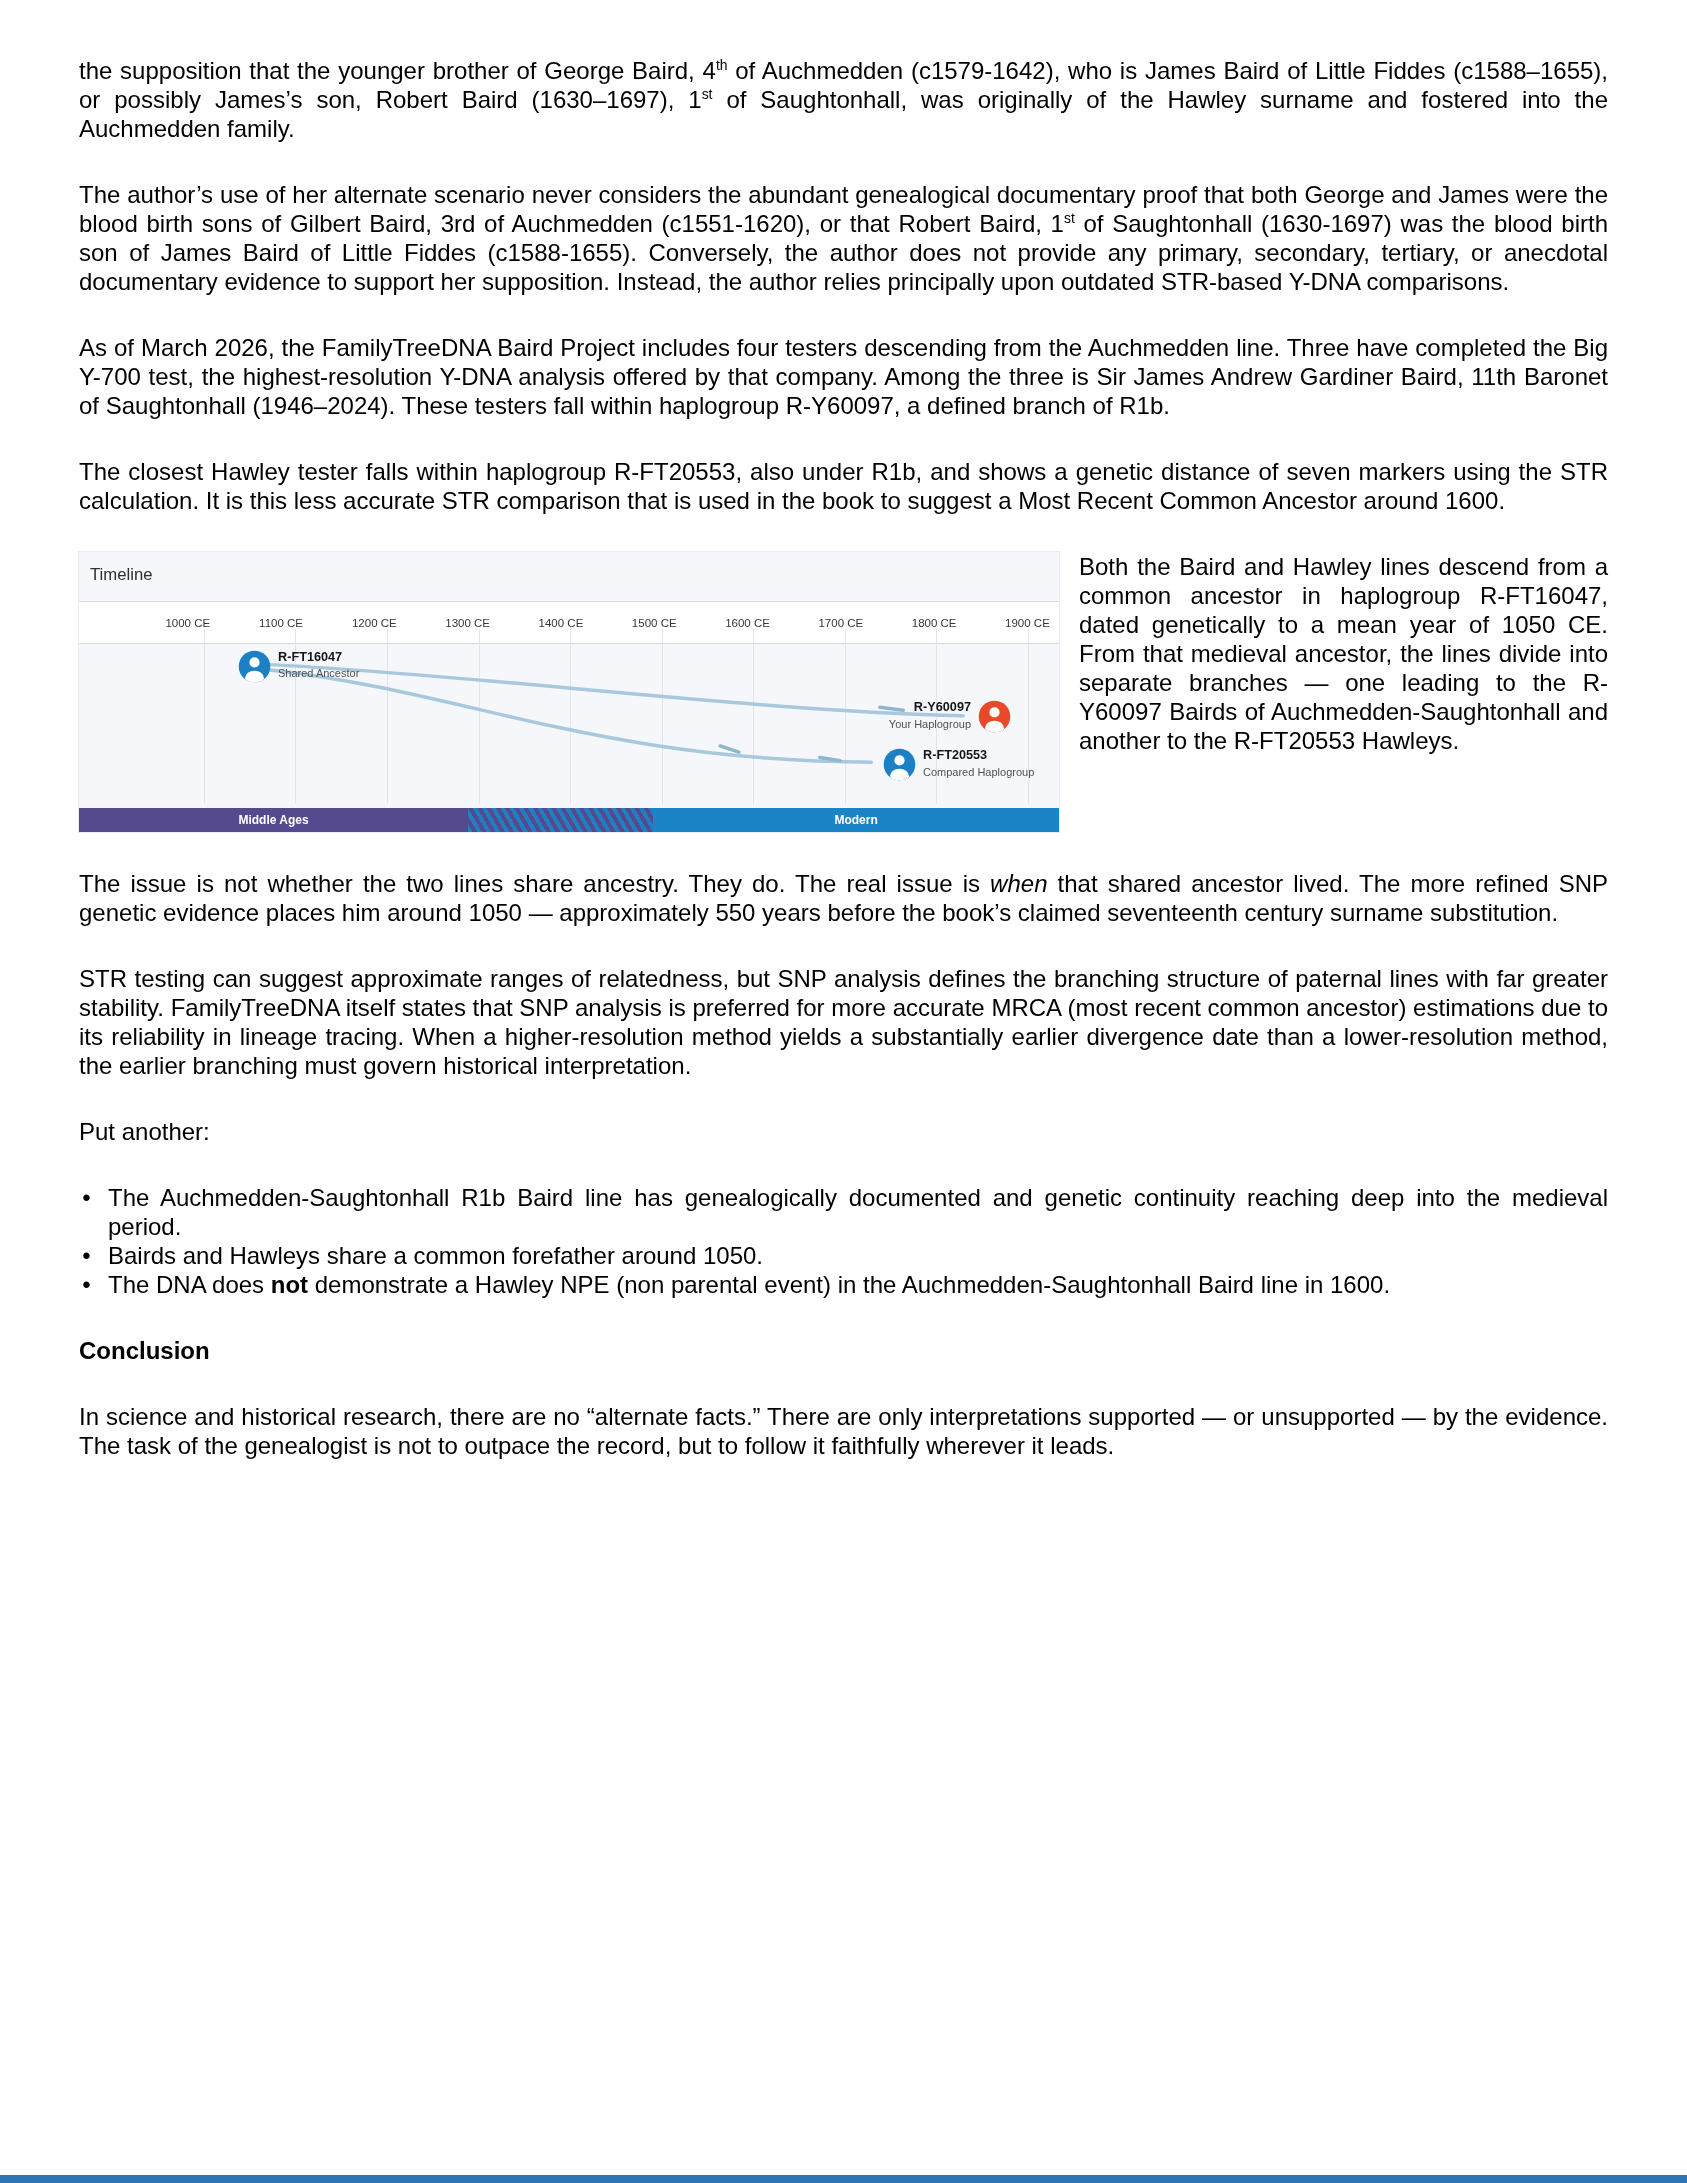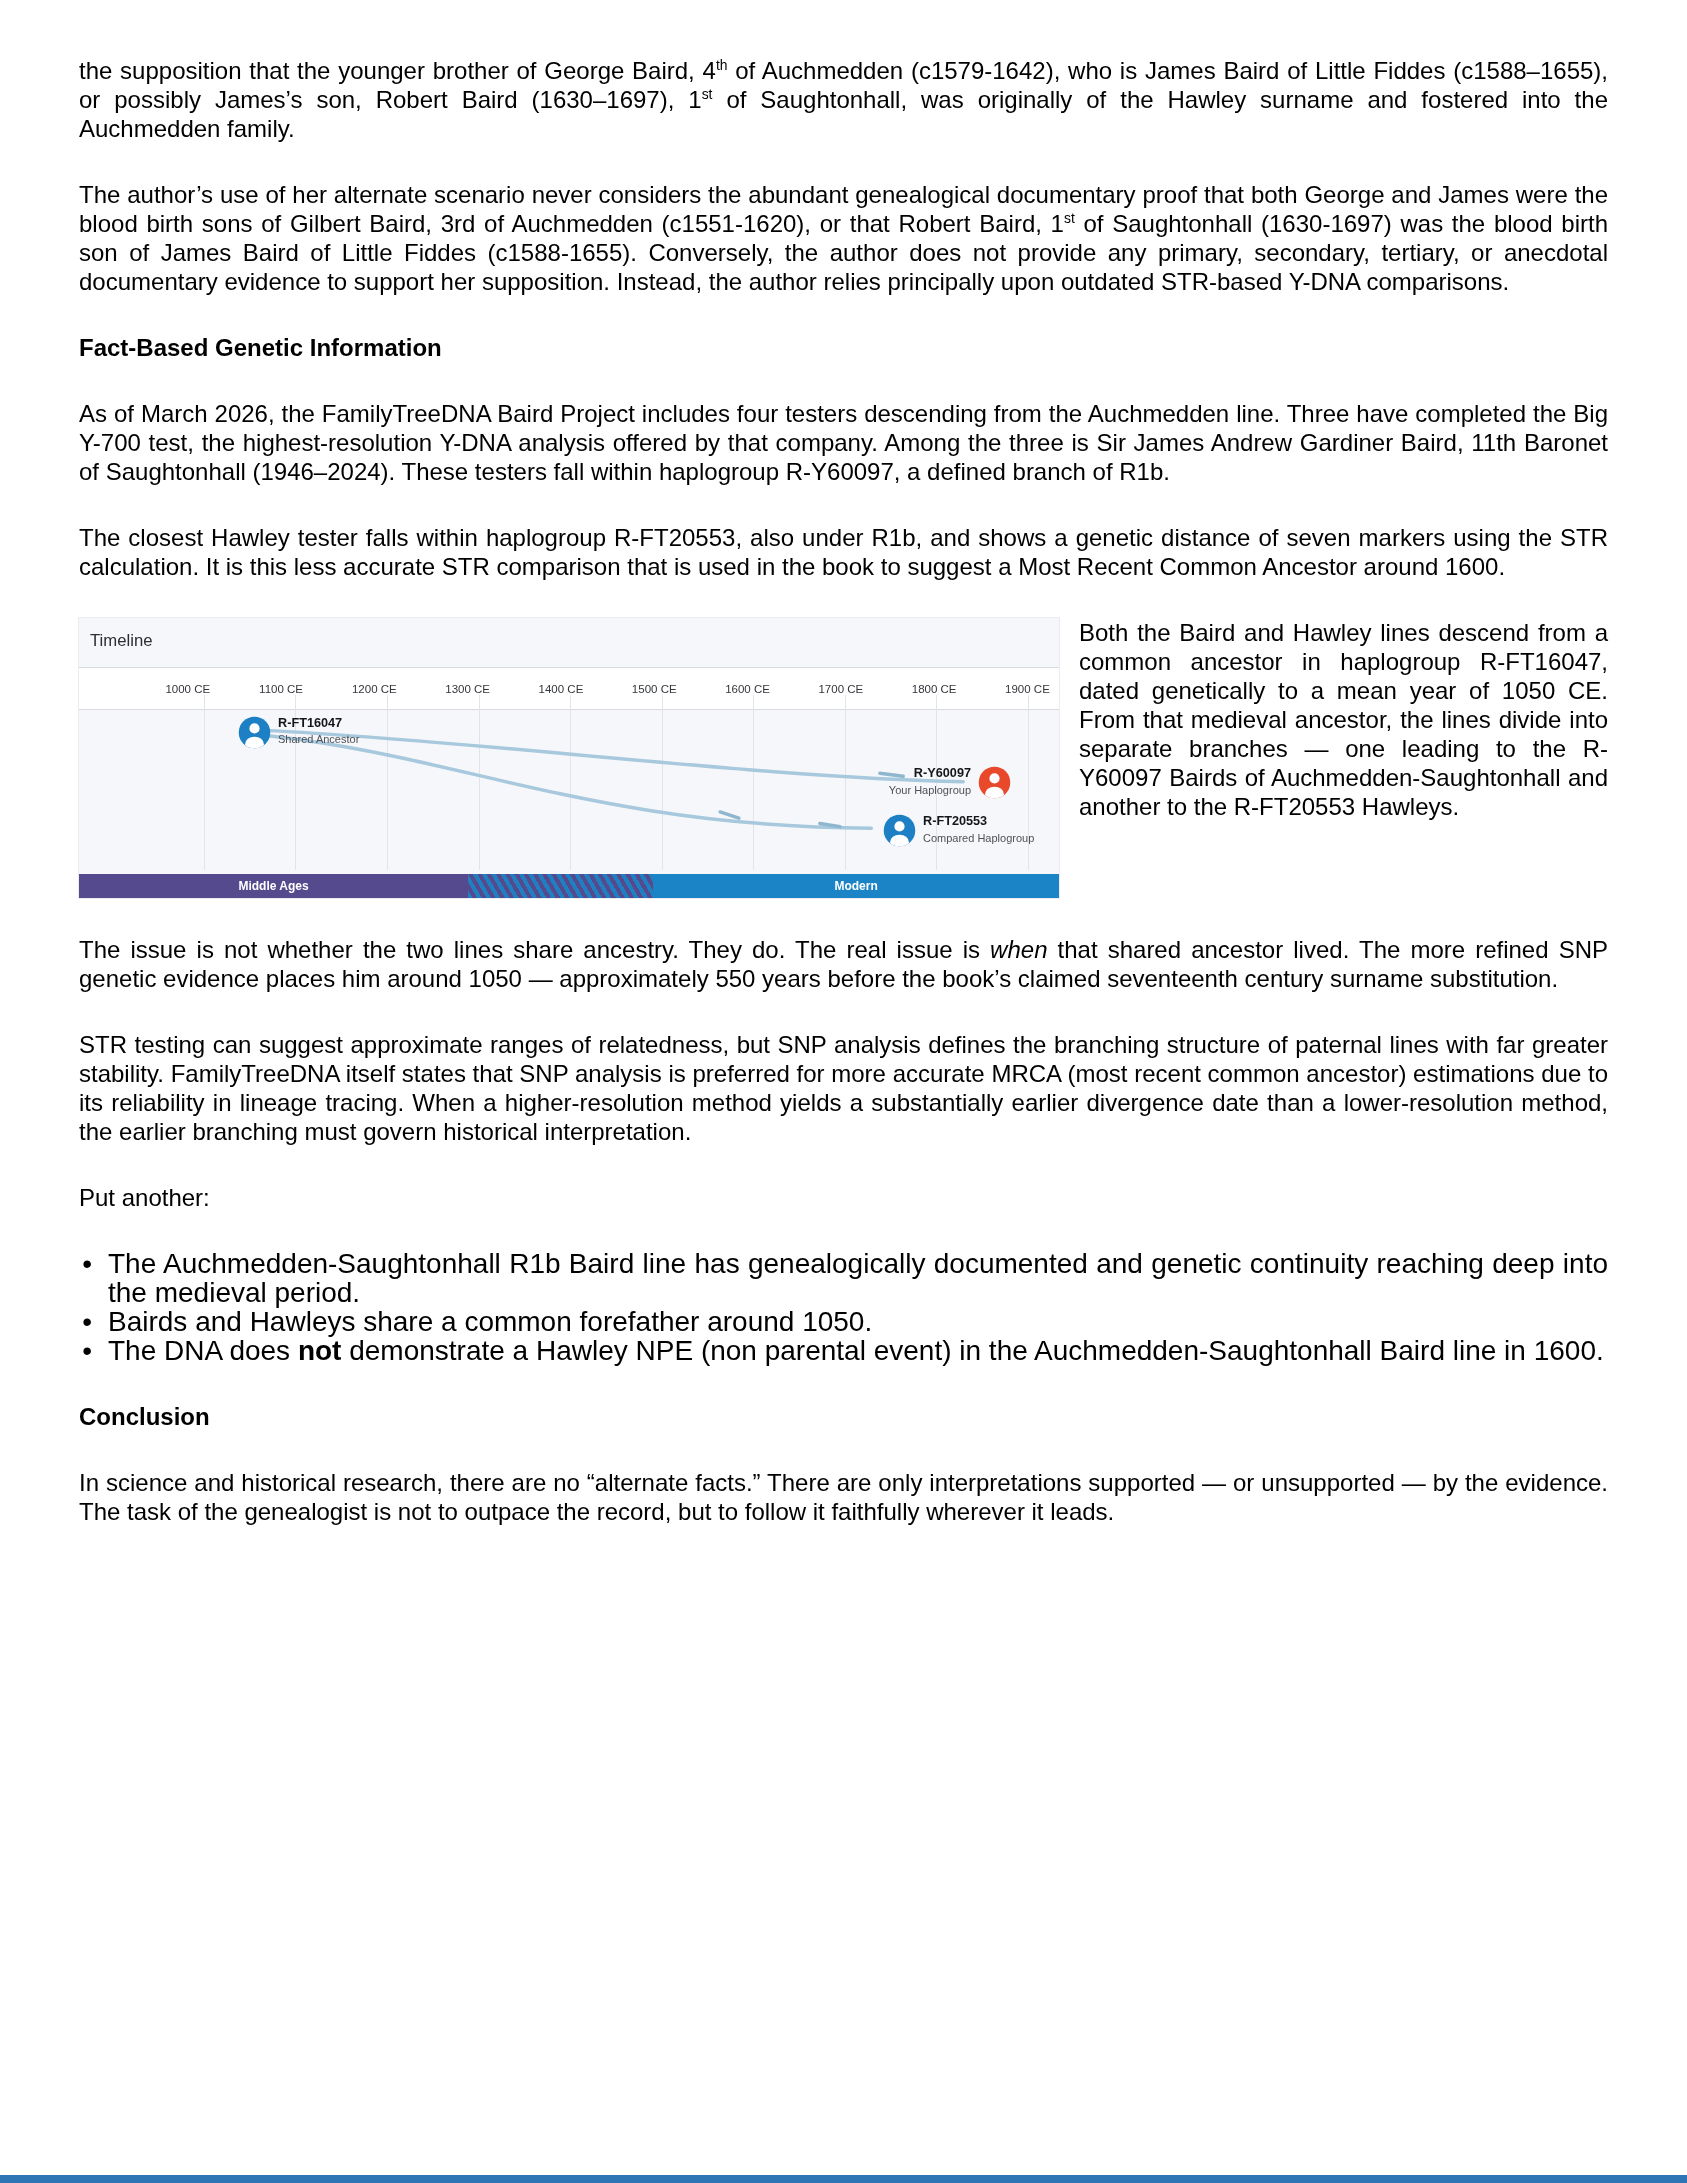--- a/index.html
+++ b/index.html
@@ -10,21 +10,21 @@
     font-family:"Liberation Sans",sans-serif;
     color:#000;
     overflow:hidden;
   }
   .content{position:absolute;left:79px;right:79px;top:56px;}
   p.body{font-size:24px;line-height:29px;text-align:justify;margin:0 0 37px 0;}
   p.heading{font-size:24px;line-height:29px;font-weight:bold;text-align:left;margin:0 0 37px 0;}
   sup{font-size:58%;line-height:0;}
   .figrow{display:flex;gap:20px;margin:0 0 37px 0;align-items:flex-start;}
   .sidepara{flex:1;font-size:24px;line-height:29px;text-align:justify;margin:0;}
-  ul.bullets{list-style:none;margin:0 0 37px 0;padding:0;font-size:28px;line-height:29px;}
+  ul.bullets{list-style:none;margin:0 0 37px 0;padding:0;font-size:24px;line-height:29px;}
   ul.bullets li{position:relative;padding-left:29px;text-align:justify;}
   ul.bullets li::before{content:"\2022";position:absolute;left:3.2px;}
 
   
   .timeline{
     position:relative;flex:0 0 auto;
     width:980px;height:280px;
     background:#f6f7fa;outline:0.8px solid #ececf0;
   }
   .tl-title{position:absolute;left:11px;top:12.7px;font-size:16.7px;color:#2b2e33;}
@@ -60,21 +60,20 @@
 <body>
 
 <div class="page">
   <div class="content">
 
     <p class="body"><span>the supposition that the younger brother of George Baird, 4</span><sup>th</sup><span> of Auchmedden (c1579-1642), who is James Baird of Little Fiddes (c1588–1655), or possibly James’s son, Robert Baird (1630–1697), 1</span><sup>st</sup><span> of Saughtonhall, was originally of the Hawley surname and fostered into the Auchmedden family.</span></p>
 
 
     <p class="body"><span>The author’s use of her alternate scenario never considers the abundant genealogical documentary proof that both George and James were the blood birth sons of Gilbert Baird, 3rd of Auchmedden (c1551-1620), or that Robert Baird, 1</span><sup>st</sup><span> of Saughtonhall (1630-1697) was the blood birth son of James Baird of Little Fiddes (c1588-1655). Conversely, the author does not provide any primary, secondary, tertiary, or anecdotal documentary evidence to support her supposition. Instead, the author relies principally upon outdated STR-based Y-DNA comparisons.</span></p>
 
-    <p class="heading">Fact-Based Genetic Information</p>
 
     <p class="body">As of March 2026, the FamilyTreeDNA Baird Project includes four testers descending from the Auchmedden line. Three have completed the Big Y-700 test, the highest-resolution Y-DNA analysis offered by that company. Among the three is Sir James Andrew Gardiner Baird, 11th Baronet of Saughtonhall (1946–2024). These testers fall within haplogroup R-Y60097, a defined branch of R1b.</p>
 
     <p class="body">The closest Hawley tester falls within haplogroup R-FT20553, also under R1b, and shows a genetic distance of seven markers using the STR calculation. It is this less accurate STR comparison that is used in the book to suggest a Most Recent Common Ancestor around 1600.</p>
 
 
     <div class="figrow">
 
       <div class="timeline">
         <div class="tl-title">Timeline</div>

